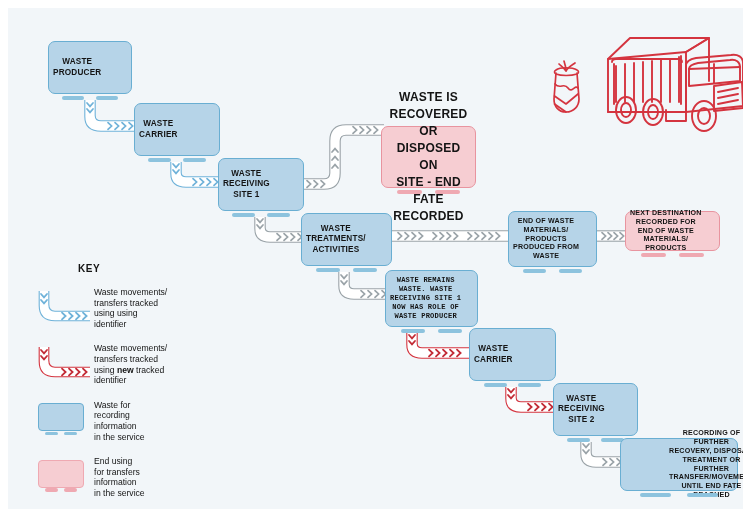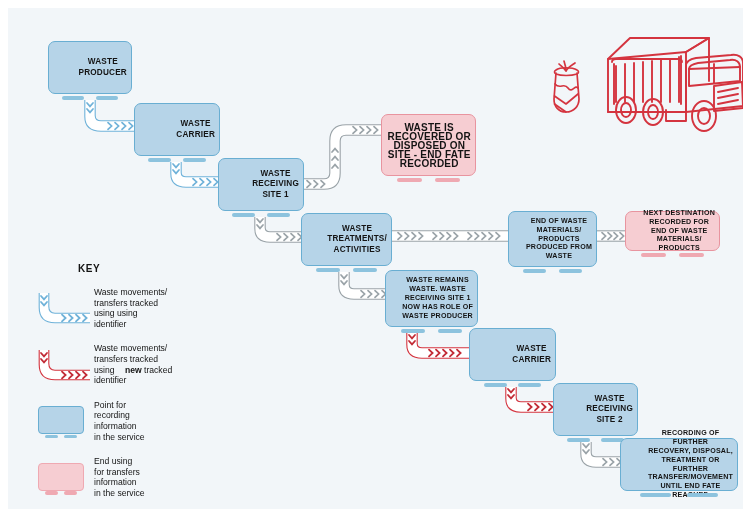--- a/index.html
+++ b/index.html
@@ -24,21 +24,21 @@
     background: #f2f6f9;
     overflow: hidden;
   }
   
   .node {
     position: absolute;
     box-sizing: border-box;
     border-radius: 7px;
     display: flex;
     align-items: center;
-    justify-content: flex-end;
+    justify-content: flex-start;
     text-align: center;
     font-weight: bold;
     letter-spacing: 0.2px;
     color: #141414;
     z-index: 6;
   }
   .node .lbl { display: block; padding: 0 4px; }
   .node.blue {
     background: #b6d4e8;
     border: 1.4px solid #69aed2;
@@ -80,37 +80,37 @@
     font-size: 10px;
     font-weight: bold;
     letter-spacing: 0.6px;
     color: #141414;
     margin: 0 0 12px 0;
     padding-left: 40px;
   }
   .key-row {
     position: relative;
     display: flex;
-    align-items: flex-end;
+    align-items: center;
     margin-bottom: 13px;
     min-height: 38px;
   }
   .key-art {
     width: 56px;
     flex: 0 0 56px;
     height: 38px;
     position: relative;
   }
   .key-text {
     font-size: 8.6px;
     line-height: 10.6px;
     color: #141414;
     padding-top: 1px;
   }
-  .key-text b { font-weight: bold; margin-left: 8px; }
+  .key-text b { font-weight: bold; }
   .key-swatch {
     width: 46px;
     height: 28px;
     box-sizing: border-box;
     border-radius: 4px;
     position: relative;
     margin-top: 2px;
   }
   .key-swatch.blue { background: #b6d4e8; border: 1.2px solid #69aed2; }
   .key-swatch.pink { background: #f6cdd2; border: 1.2px solid #efa9b2; }
@@ -321,37 +321,37 @@
     </div>
 
     <div class="node blue" style="left:126px; top:95px;  width:86px;  height:53px;  font-size:8.2px; line-height:10.4px;">
       <span class="lbl">WASTE<br>CARRIER</span>
     </div>
 
     <div class="node blue" style="left:210px; top:150px; width:86px;  height:53px;  font-size:8.2px; line-height:10.4px;">
       <span class="lbl">WASTE<br>RECEIVING<br>SITE 1</span>
     </div>
 
-    <div class="node pink" style="left:373px; top:106px; width:95px;  height:62px;  font-size:10px; line-height:9px;">
+    <div class="node pink" style="left:373px; top:118px; width:95px;  height:62px;  font-size:12px; line-height:17px;">
       <span class="lbl">WASTE IS<br>RECOVERED OR<br>DISPOSED ON<br>SITE - END FATE<br>RECORDED</span>
     </div>
 
     <div class="node blue" style="left:293px; top:205px; width:91px;  height:53px;  font-size:8.2px; line-height:10.4px;">
       <span class="lbl">WASTE<br>TREATMENTS/<br>ACTIVITIES</span>
     </div>
 
     <div class="node blue" style="left:500px; top:203px; width:89px;  height:56px;  font-size:7.1px; line-height:8.8px;">
       <span class="lbl">END OF WASTE<br>MATERIALS/<br>PRODUCTS<br>PRODUCED FROM<br>WASTE</span>
     </div>
 
     <div class="node pink" style="left:617px; top:203px; width:95px;  height:40px;  font-size:7.1px; line-height:8.8px;">
       <span class="lbl">NEXT DESTINATION<br>RECORDED FOR<br>END OF WASTE<br>MATERIALS/<br>PRODUCTS</span>
     </div>
 
-    <div class="node blue" style="left:377px; top:262px; width:93px;  height:57px;  font-size:7.1px; line-height:8.9px;">
+    <div class="node blue" style="left:377px; top:262px; width:93px;  height:57px;  font-size:7.1px; line-height:8.9px;font-family:Liberation Mono, monospace;">
       <span class="lbl">WASTE REMAINS<br>WASTE. WASTE<br>RECEIVING SITE 1<br>NOW HAS ROLE OF<br>WASTE PRODUCER</span>
     </div>
 
     <div class="node blue" style="left:461px; top:320px; width:87px;  height:53px;  font-size:8.2px; line-height:10.4px;">
       <span class="lbl">WASTE<br>CARRIER</span>
     </div>
 
     <div class="node blue" style="left:545px; top:375px; width:85px;  height:53px;  font-size:8.2px; line-height:10.4px;">
       <span class="lbl">WASTE<br>RECEIVING<br>SITE 2</span>
     </div>
@@ -409,21 +409,21 @@
           <span>using </span><b>new</b><span> tracked</span><br>
           <span>identifier</span>
         </div>
       </div>
 
       <div class="key-row">
         <div class="key-art">
           <div class="key-swatch blue"></div>
         </div>
         <div class="key-text">
-          <span>Point for</span><br>
+          <span>Waste for</span><br>
           <span>recording</span><br>
           <span>information</span><br>
           <span>in the service</span>
         </div>
       </div>
 
       <div class="key-row">
         <div class="key-art">
           <div class="key-swatch pink"></div>
         </div>

